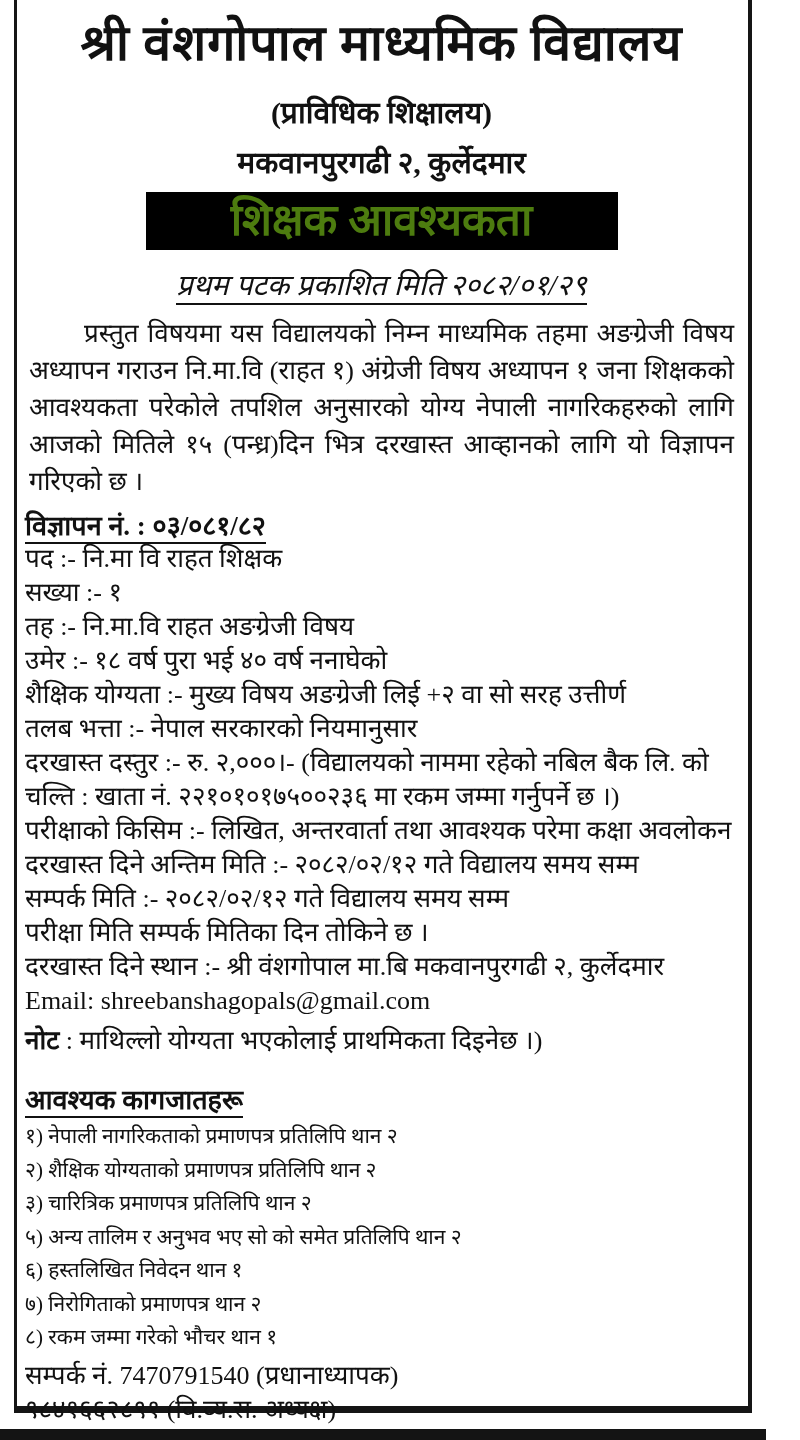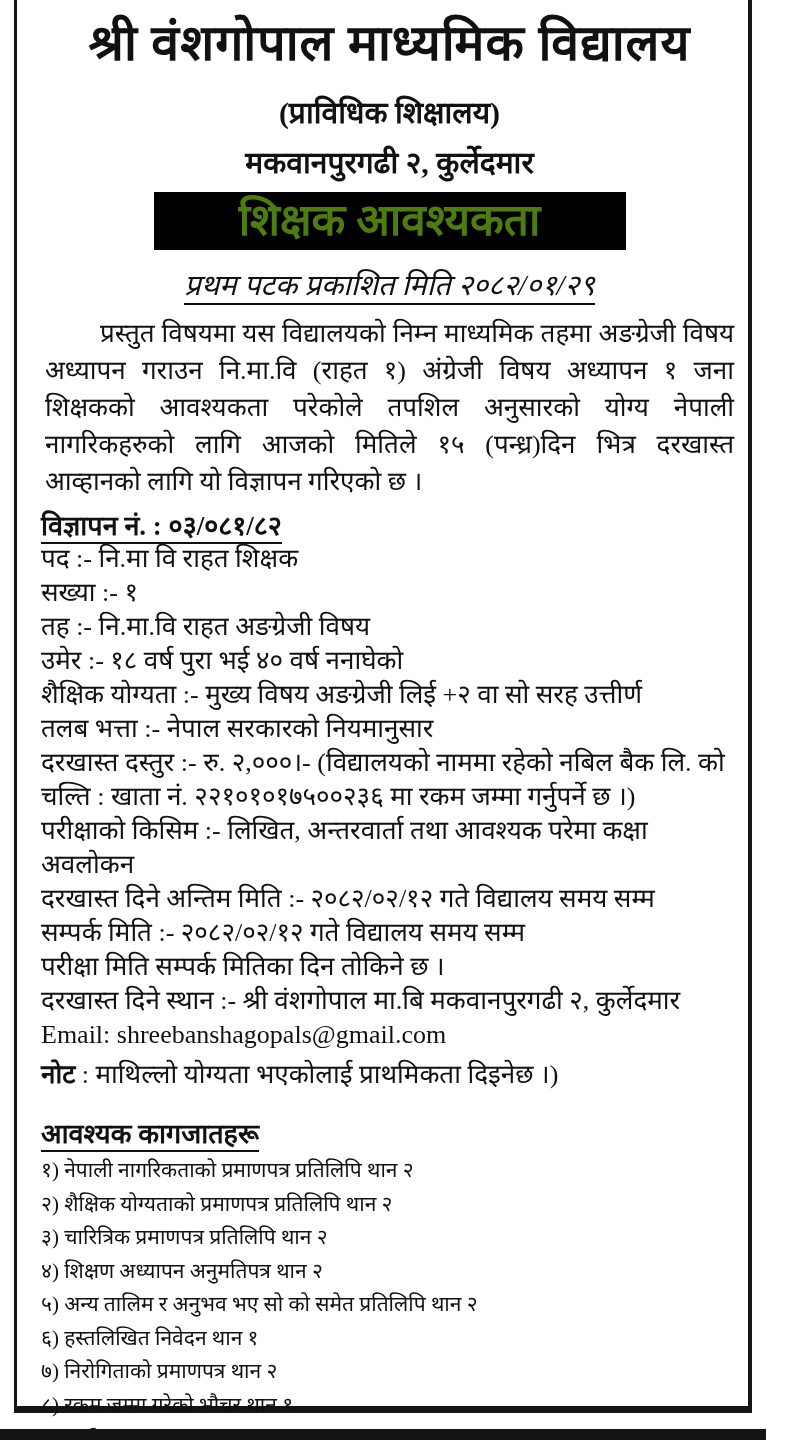--- a/index.html
+++ b/index.html
@@ -19,21 +19,21 @@
     position: absolute;
     top: 0;
     left: 14px;
     width: 738px;
     height: 1413px;
     border-left: 3px solid #151515;
     border-right: 4px solid #151515;
     border-bottom: 7px solid #151515;
     box-sizing: border-box;
     background: #ffffff;
-    padding: 0 10px 0 24px;
+    padding: 0 10px 0 8px;
   }
   .bottom-bar {
     position: absolute;
     top: 1429px;
     left: 0;
     width: 766px;
     height: 11px;
     background: #141414;
   }
   .school-name {
@@ -181,21 +181,20 @@
   </div>
 
   <div class="section-heading documents-heading">
     <span>आवश्यक कागजातहरू</span>
   </div>
 
   <div class="documents-list">
       <div class="line">१) नेपाली नागरिकताको प्रमाणपत्र प्रतिलिपि थान २</div>
       <div class="line">२) शैक्षिक योग्यताको प्रमाणपत्र प्रतिलिपि थान २</div>
       <div class="line">३) चारित्रिक प्रमाणपत्र प्रतिलिपि थान २</div>
-      <div class="line">४) शिक्षण अध्यापन अनुमतिपत्र थान २</div>
       <div class="line">५) अन्य तालिम र अनुभव भए सो को समेत प्रतिलिपि थान २</div>
       <div class="line">६) हस्तलिखित निवेदन थान १</div>
       <div class="line">७) निरोगिताको प्रमाणपत्र थान २</div>
       <div class="line">८) रकम जम्मा गरेको भौचर थान १</div>
     </div>
 
   <div class="contact-lines">
       <div class="line">सम्पर्क नं. 7470791540 (प्रधानाध्यापक)</div>
       <div class="line">९८४१६६२८९१ (वि.व्य.स. अध्यक्ष)</div>
     </div>

